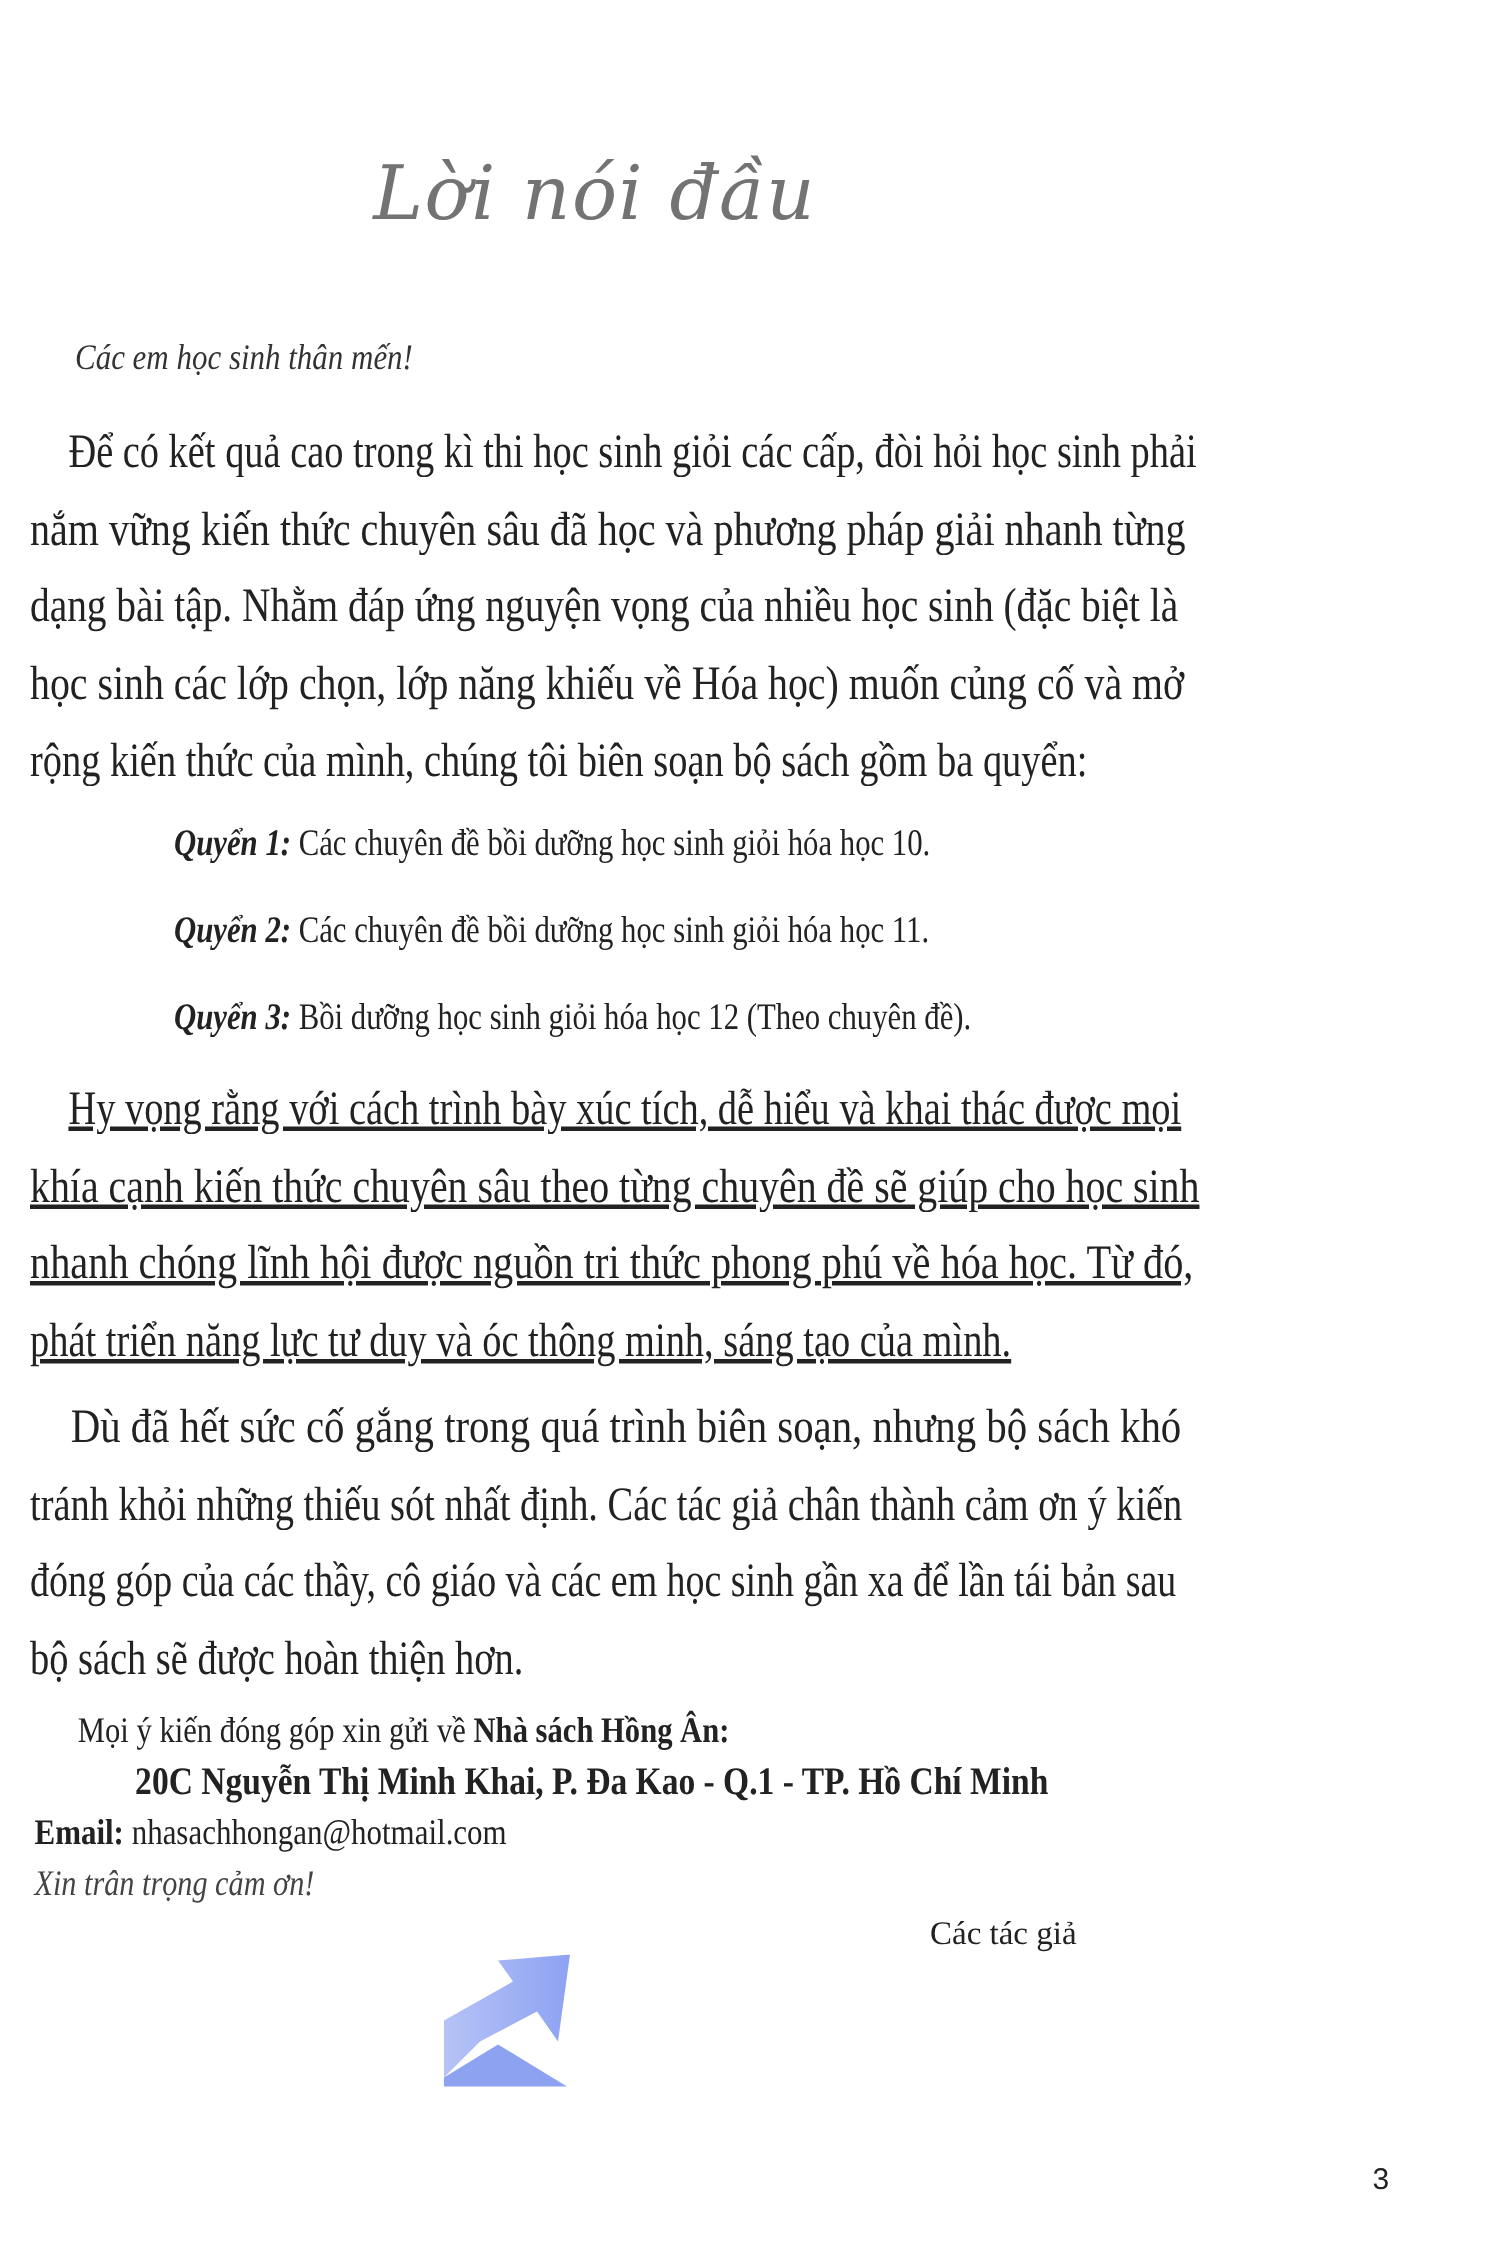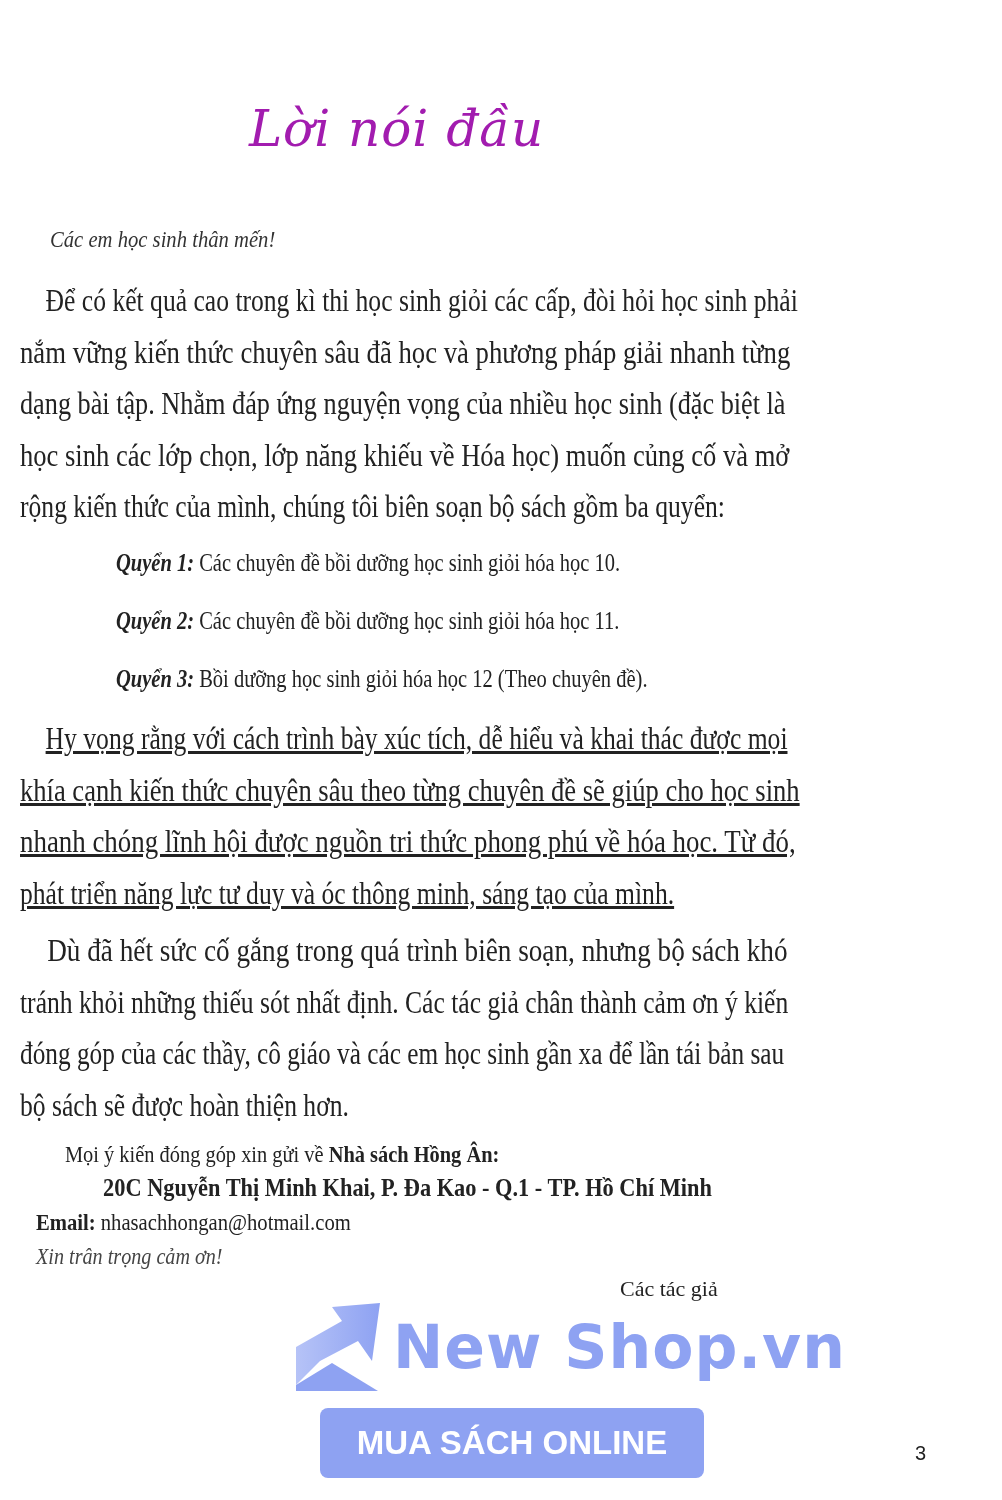--- a/index.html
+++ b/index.html
@@ -13,21 +13,21 @@
   }
   .page { position: absolute; inset: 0; }
 
   .title {
     position: absolute; top: 100px; left: 0; width: 793px;
     text-align: center;
     font-family: "DejaVu Serif", serif;
     font-style: italic;
     font-size: 50px;
     letter-spacing: 1px;
-    color: #a21caf;
+    color: #737373;
   }
 
   .greeting {
     position: absolute; top: 226px; left: 50px;
     font-style: italic; font-size: 24px; color: #333;
     transform: scaleX(0.86); transform-origin: left center;
   }
 
   .para {
     position: absolute; left: 20px; width: 910px;
@@ -45,21 +45,21 @@
   .p2 { top: 713px; text-decoration: underline; }
   .p3 { top: 925px; }
 
   .volumes { position: absolute; left: 116px; top: 543px; }
   .vol {
     height: 58px; line-height: 40px;
     font-size: 25px; color: #222; white-space: nowrap;
   }
   .vol .label { font-style: italic; font-weight: bold; }
 
-  .contact { position: absolute; left: 36px; top: 1137px; font-size: 24px; color: #222; }
+  .contact { position: absolute; left: 23px; top: 1137px; font-size: 24px; color: #222; }
   .contact .row { height: 34px; line-height: 34px; white-space: nowrap; }
   .contact .row1 { padding-left: 34px; }
   .contact .row2 { padding-left: 78px; font-weight: bold; font-size: 26px; }
   .contact .bold { font-weight: bold; }
   .contact .row4 { font-style: italic; color: #444; }
 
   .authors {
     position: absolute; left: 620px; top: 1276px;
     font-size: 22px; font-weight: normal; color: #222;
   }
@@ -148,16 +148,14 @@
       <defs>
         <linearGradient id="g1" x1="0" y1="0" x2="1" y2="0">
           <stop offset="0" stop-color="#b6c3f7"></stop>
           <stop offset="1" stop-color="#8ea2f2"></stop>
         </linearGradient>
       </defs>
       <polygon points="4,44 50,18 40,4 88,0 80,58 66,38 28,58 4,82" fill="url(#g1)"></polygon>
       <polygon points="4,82 40,60 86,88 4,88" fill="#8ea2f2"></polygon>
     </svg>
   </div>
-  <div class="wm-text">New Shop.vn</div>
-  <div class="wm-button">MUA SÁCH ONLINE</div>
 
 </div>
 
 </body></html>

